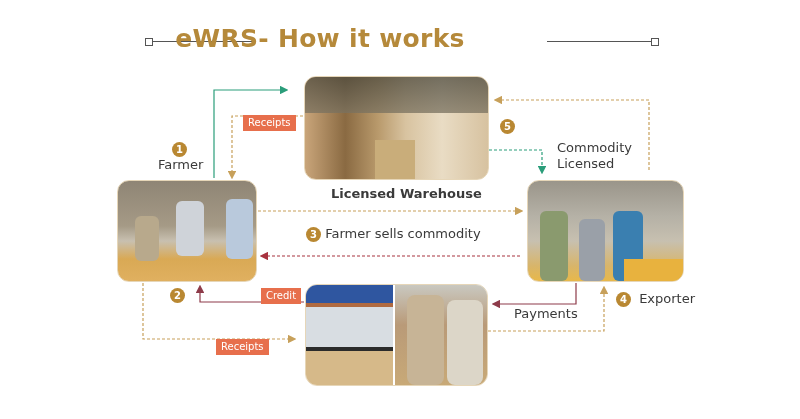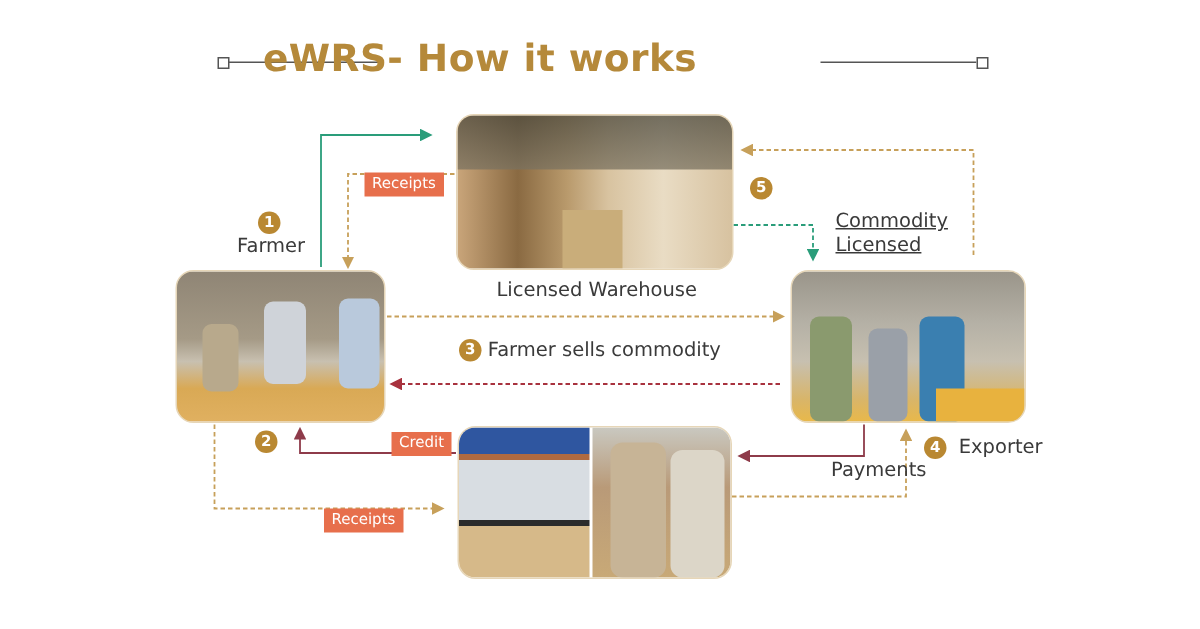--- a/index.html
+++ b/index.html
@@ -56,36 +56,36 @@
 
   <path d="M576,283 L576,304 L494,304" fill="none" stroke="#8e3b4a" stroke-width="1.2" marker-end="url(#mMaroon)"></path>
 
   <path d="M488,331 L604,331 L604,288" fill="none" stroke="#c7a05a" stroke-width="1.2" stroke-dasharray="3,2" marker-end="url(#mGold)"></path>
 </svg>
 
 <div class="photo" style="left:304px; top:76px; width:183px; height:102px; background: linear-gradient(90deg, #c9a57a 0%, #8a6a42 22%, #b99a6c 40%, #d8c3a0 55%, #e9dcc4 75%, #d7c2a0 100%);">
   <div style="position:absolute; left:0; top:0; width:100%; height:35%; background:linear-gradient(180deg,#4d4a3e,#7a7260); opacity:0.75;"></div>
   <div style="position:absolute; left:38%; top:62%; width:22%; height:38%; background:#c9ad7a;"></div>
 </div>
-<div class="label" style="left:331px; top:186px;">Licensed Warehouse</div>
+<div class="label" style="left:331px; top:186px;font-weight:bold;">Licensed Warehouse</div>
 
 <div class="label" style="left:172px; top:141px;"><span class="num">1</span></div>
 <div class="label" style="left:158px; top:157px;">Farmer</div>
 <div class="photo" style="left:117px; top:180px; width:138px; height:100px; background: linear-gradient(180deg, #8f8575 0%, #a59a86 45%, #c8c0b0 60%, #d9a955 78%, #e0b060 100%);">
   <div style="position:absolute; left:12%; top:35%; width:18%; height:45%; background:#b8a98c; border-radius:6px;"></div>
   <div style="position:absolute; left:42%; top:20%; width:20%; height:55%; background:#cfd3d9; border-radius:6px;"></div>
   <div style="position:absolute; left:78%; top:18%; width:20%; height:60%; background:#b9c9dc; border-radius:6px;"></div>
 </div>
 
 <div class="tag" style="left:243px; top:115px;">Receipts</div>
 <div class="tag" style="left:261px; top:288px;">Credit</div>
 <div class="tag" style="left:216px; top:339px;">Receipts</div>
 
 <div class="label" style="left:500px; top:118px;"><span class="num">5</span></div>
-<div class="label" style="left:557px; top:140px; line-height:16px;text-decoration:underline;">
+<div class="label" style="left:557px; top:140px; line-height:16px;">
   <div>Commodity</div>
   <div>Licensed</div>
 </div>
 
 <div class="photo" style="left:527px; top:180px; width:155px; height:100px; background: linear-gradient(180deg, #9a958a 0%, #b5b1a6 35%, #c7c0b0 60%, #d8b56a 85%, #e8b84a 100%);">
   <div style="position:absolute; left:8%; top:30%; width:18%; height:70%; background:#8a9a6e; border-radius:6px;"></div>
   <div style="position:absolute; left:33%; top:38%; width:17%; height:62%; background:#9aa0a8; border-radius:6px;"></div>
   <div style="position:absolute; left:55%; top:30%; width:19%; height:70%; background:#3a7fb0; border-radius:6px;"></div>
   <div style="position:absolute; left:62%; top:78%; width:38%; height:22%; background:#e8b23e;"></div>
 </div>
@@ -97,18 +97,18 @@
 
 <div class="label" style="left:170px; top:287px;"><span class="num">2</span></div>
 
 <div class="photo" style="left:305px; top:284px; width:181px; height:100px; background:#ffffff;">
   <div style="position:absolute; left:0; top:0; width:48%; height:100%; background: linear-gradient(180deg, #2f56a0 0%, #2f56a0 18%, #b06a40 18%, #b06a40 22%, #d8dde2 22%, #d8dde2 62%, #2b2b2b 62%, #2b2b2b 66%, #d6b989 66%, #d6b989 100%);"></div>
   <div style="position:absolute; left:49%; top:0; width:51%; height:100%; background: linear-gradient(180deg, #c9c8c0 0%, #b99a78 40%, #c8a977 100%);"></div>
   <div style="position:absolute; left:56%; top:10%; width:20%; height:90%; background:#c7b496; border-radius:8px;"></div>
   <div style="position:absolute; left:78%; top:15%; width:20%; height:85%; background:#dcd6c8; border-radius:8px;"></div>
 </div>
 
-<div class="label" style="left:514px; top:306px;margin-left:40px;">Payments</div>
+<div class="label" style="left:514px; top:306px;">Payments</div>
 
 <div class="label" style="left:616px; top:291px;">
   <span class="num">4</span>
   <span style="margin-left:4px;">Exporter</span>
 </div>
 
 </body></html>

